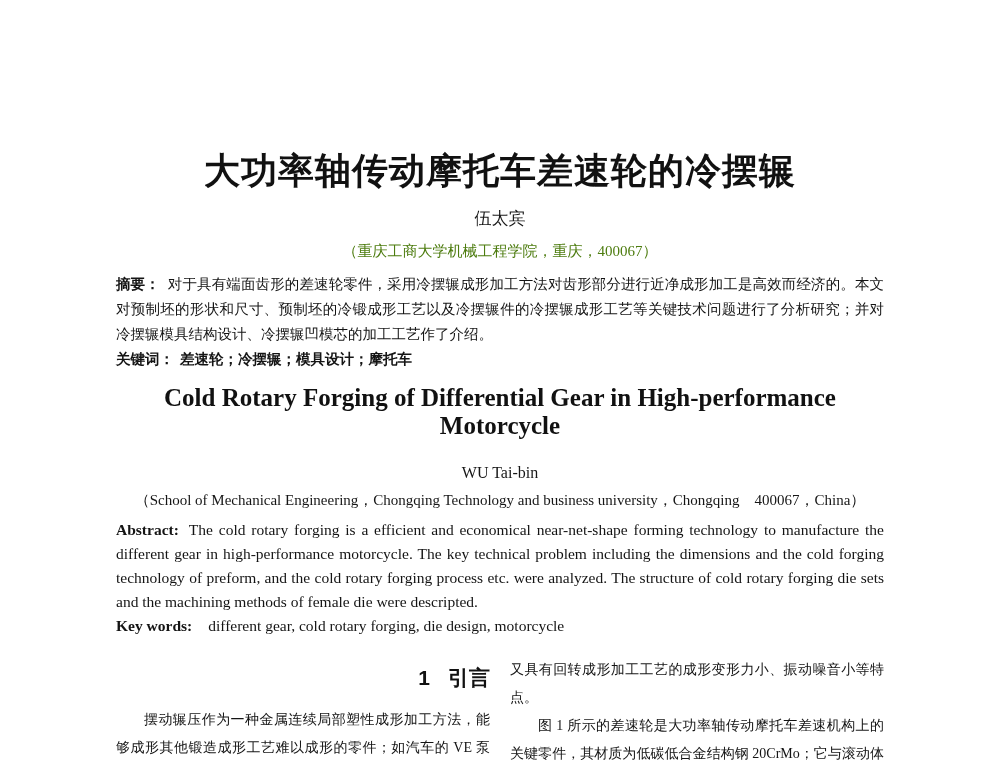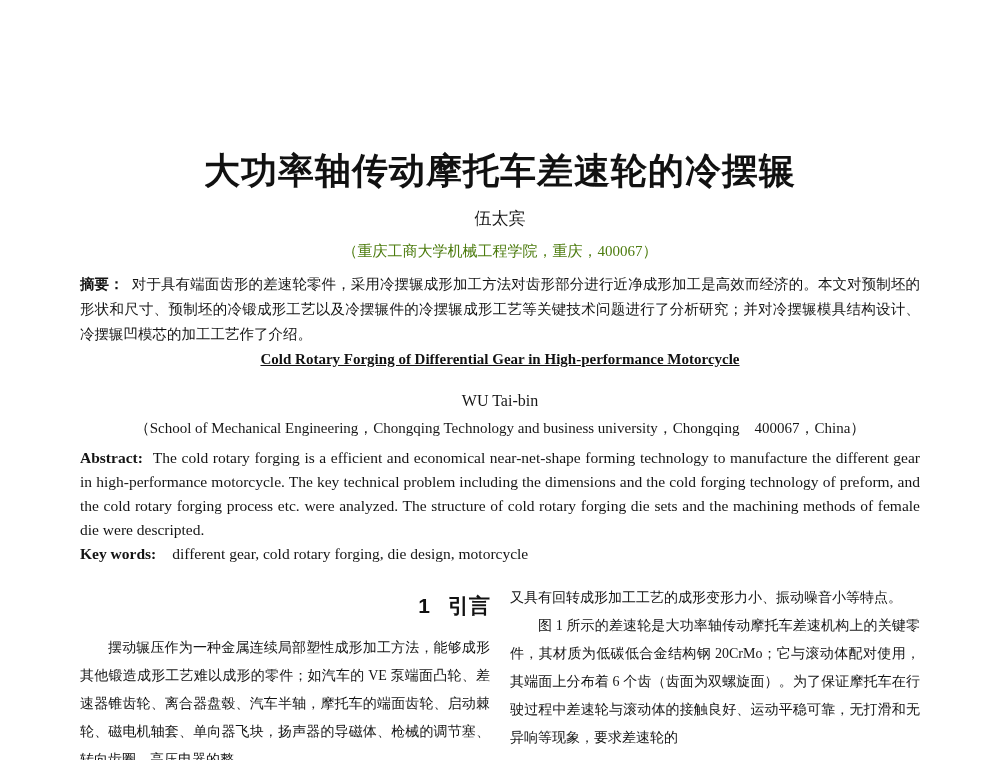--- a/index.html
+++ b/index.html
@@ -6,21 +6,21 @@
   html, body { width: 1000px; height: 760px; overflow: hidden; }
   body {
     background: #ffffff;
     color: #161616;
     font-family: "Liberation Serif", serif;
     -webkit-font-smoothing: antialiased;
   }
   .page {
     width: 1000px;
     height: 760px;
-    padding: 0 80px;
+    padding: 0 116px;
     overflow: hidden;
     position: relative;
   }
   .zh-title {
     margin-top: 148px;
     text-align: center;
     font-family: "Liberation Sans", sans-serif;
     font-weight: 700;
     font-size: 36px;
     letter-spacing: 1px;
@@ -53,26 +53,25 @@
   }
   .zh-keywords {
     font-size: 14.5px;
     line-height: 25px;
     font-family: "Liberation Sans", sans-serif;
     font-weight: 700;
     color: #141414;
   }
   .zh-keywords .lbl { margin-right: 6px; }
   .en-title {
-    margin-top: 4px;
+    margin-top: 12px;
     text-align: center;
     font-weight: 700;
-    font-size: 15px;
+    font-size: 25px;
     color: #111;
-    text-decoration: underline;
   }
   .en-author {
     margin-top: 24px;
     text-align: center;
     font-size: 16px;
   }
   .en-affil {
     margin-top: 9px;
     text-align: center;
     font-size: 15px;
@@ -122,20 +121,21 @@
 <div class="page">
 
   <h1 class="zh-title">大功率轴传动摩托车差速轮的冷摆辗</h1>
 
   <div class="zh-author">伍太宾</div>
 
   <div class="zh-affil">（重庆工商大学机械工程学院，重庆，400067）</div>
 
   <p class="zh-abstract"><span class="lbl">摘要：</span><span>对于具有端面齿形的差速轮零件，采用冷摆辗成形加工方法对齿形部分进行近净成形加工是高效而经济的。本文对预制坯的形状和尺寸、预制坯的冷锻成形工艺以及冷摆辗件的冷摆辗成形工艺等关键技术问题进行了分析研究；并对冷摆辗模具结构设计、冷摆辗凹模芯的加工工艺作了介绍。</span></p>
 
+  <p class="zh-keywords"><span class="lbl">关键词：</span><span>差速轮；冷摆辗；模具设计；摩托车</span></p>
 
   <h2 class="en-title">Cold Rotary Forging of Differential Gear in High-performance Motorcycle</h2>
 
   <div class="en-author">WU Tai-bin</div>
 
   <div class="en-affil">（School of Mechanical Engineering，Chongqing Technology and business university，Chongqing　400067，China）</div>
 
   <p class="en-abstract"><span class="lbl">Abstract:</span><span>The cold rotary forging is a efficient and economical near-net-shape forming technology to manufacture the different gear in high-performance motorcycle. The key technical problem including the dimensions and the cold forging technology of preform, and the cold rotary forging process etc. were analyzed. The structure of cold rotary forging die sets and the machining methods of female die were descripted.</span></p>
 
   <p class="en-keywords"><span class="lbl">Key words:</span><span>different gear, cold rotary forging, die design, motorcycle</span></p>

